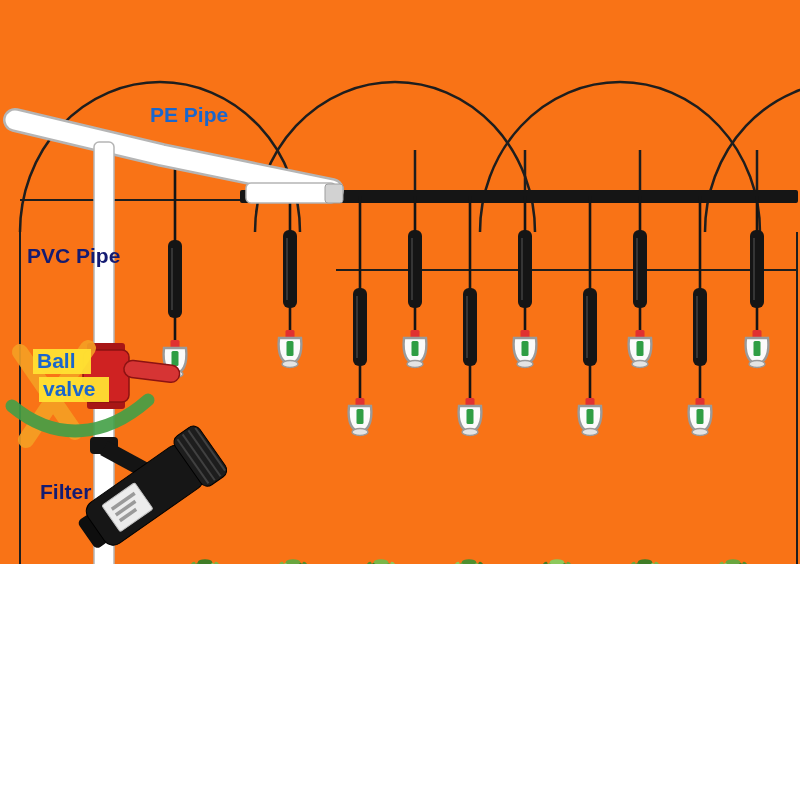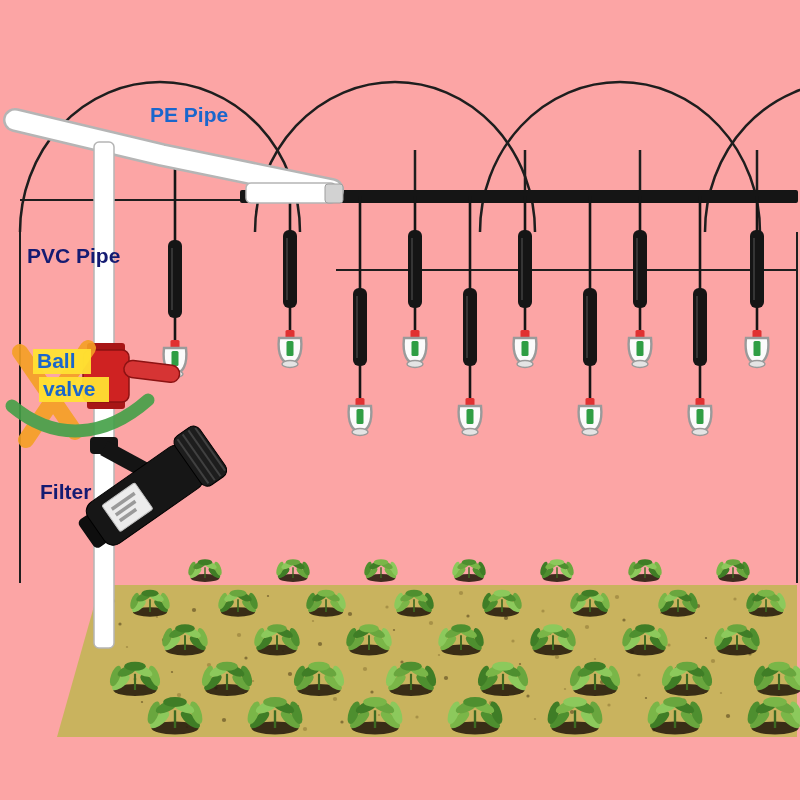--- a/index.html
+++ b/index.html
@@ -1,16 +1,16 @@
 <!DOCTYPE html>
 <html><head>
 <meta charset="utf-8">
 <style>
   html,body{margin:0;padding:0;background:#ffffff;}
-  #stage{position:relative;width:800px;height:800px;background:#fca5a5;overflow:hidden;}
+  #stage{position:relative;width:800px;height:564px;background:#f97316;overflow:hidden;}
   svg{display:block;}
   .lbl{font-family:"Liberation Sans",sans-serif;font-weight:bold;font-size:21px;}
   .blue{fill:#1a66cc;}
   .navy{fill:#141b72;}
 </style>
 </head>
 <body>
 
 <div id="stage">
 <svg width="800" height="800" viewBox="0 0 800 800">

